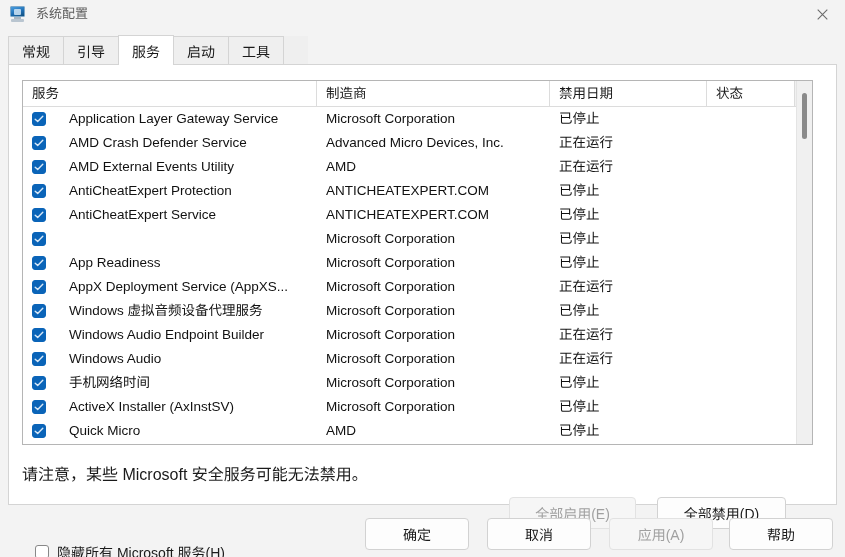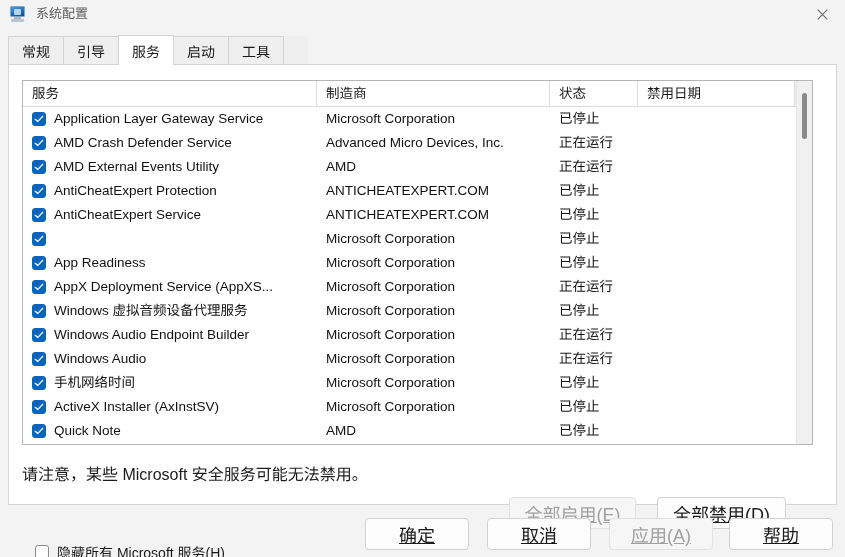--- a/index.html
+++ b/index.html
@@ -199,20 +199,21 @@
     box-sizing: border-box;
     white-space: nowrap;
     overflow: hidden;
     line-height: 24px;
   }
   .cell.c-name {
     width: 294px;
     padding-left: 9px;
     display: flex;
     align-items: center;
+    gap: 15px;
   }
   .cell.c-vendor { width: 233px; padding-left: 9px; }
   .cell.c-status { width: 88px; padding-left: 9px; }
   .cell.c-date { width: 157px; padding-left: 9px; }
 
   .cb {
     width: 14px; height: 14px;
     border-radius: 3px;
     background: #0a64b8;
     border: 1px solid #0a64b8;
@@ -251,32 +252,31 @@
   .note {
     position: absolute;
     left: 13px;
     top: 396px;
     font-size: 16px;
     color: #1a1a1a;
     white-space: nowrap;
   }
   .btn {
     font-family: "Liberation Sans", "DejaVu Sans", sans-serif;
-    font-size: 18px;
+    font-size: 14px;
     color: #1a1a1a;
     background: #fdfdfd;
     border: 1px solid #d2d2d2;
     border-radius: 4px;
     box-sizing: border-box;
     display: flex;
     align-items: center;
     justify-content: center;
     cursor: default;
     white-space: nowrap;
-    text-decoration: underline;
   }
   .btn.disabled {
     color: #a0a0a0;
     background: #f6f6f6;
     border-color: #e2e2e2;
   }
 
   .btn-enable-all {
     position: absolute;
     left: 500px; top: 432px;
@@ -354,22 +354,22 @@
         <div class="tab">工具</div>
       </div>
   </div>
 
   <div class="panel">
 
     <div class="listbox">
       <div class="list-header">
         <div class="hcell c-name">服务</div>
         <div class="hcell c-vendor">制造商</div>
+        <div class="hcell c-date">禁用日期</div>
         <div class="hcell c-status">状态</div>
-        <div class="hcell c-date">禁用日期</div>
         <div class="hcell c-pad"></div>
       </div>
       <div class="rows" id="rows-container">
           <div class="row">
             <div class="cell c-name">
               <div class="cb">
                 <svg width="10" height="10" viewBox="0 0 10 10">
                   <path d="M1.2 5.2 L3.7 7.6 L8.8 2.3" stroke="#d8e8f7" stroke-width="1.4" fill="none" stroke-linecap="round" stroke-linejoin="round"></path>
                 </svg>
               </div>
@@ -534,21 +534,21 @@
             <div class="cell c-status">已停止</div>
             <div class="cell c-date"></div>
           </div>
           <div class="row">
             <div class="cell c-name">
               <div class="cb">
                 <svg width="10" height="10" viewBox="0 0 10 10">
                   <path d="M1.2 5.2 L3.7 7.6 L8.8 2.3" stroke="#d8e8f7" stroke-width="1.4" fill="none" stroke-linecap="round" stroke-linejoin="round"></path>
                 </svg>
               </div>
-              <span class="svc-name">Quick Note</span>
+              <span class="svc-name">Quick Micro</span>
             </div>
             <div class="cell c-vendor">AMD</div>
             <div class="cell c-status">已停止</div>
             <div class="cell c-date"></div>
           </div>
         </div>
       <div class="vscroll">
         <div class="vthumb"></div>
       </div>
     </div>

